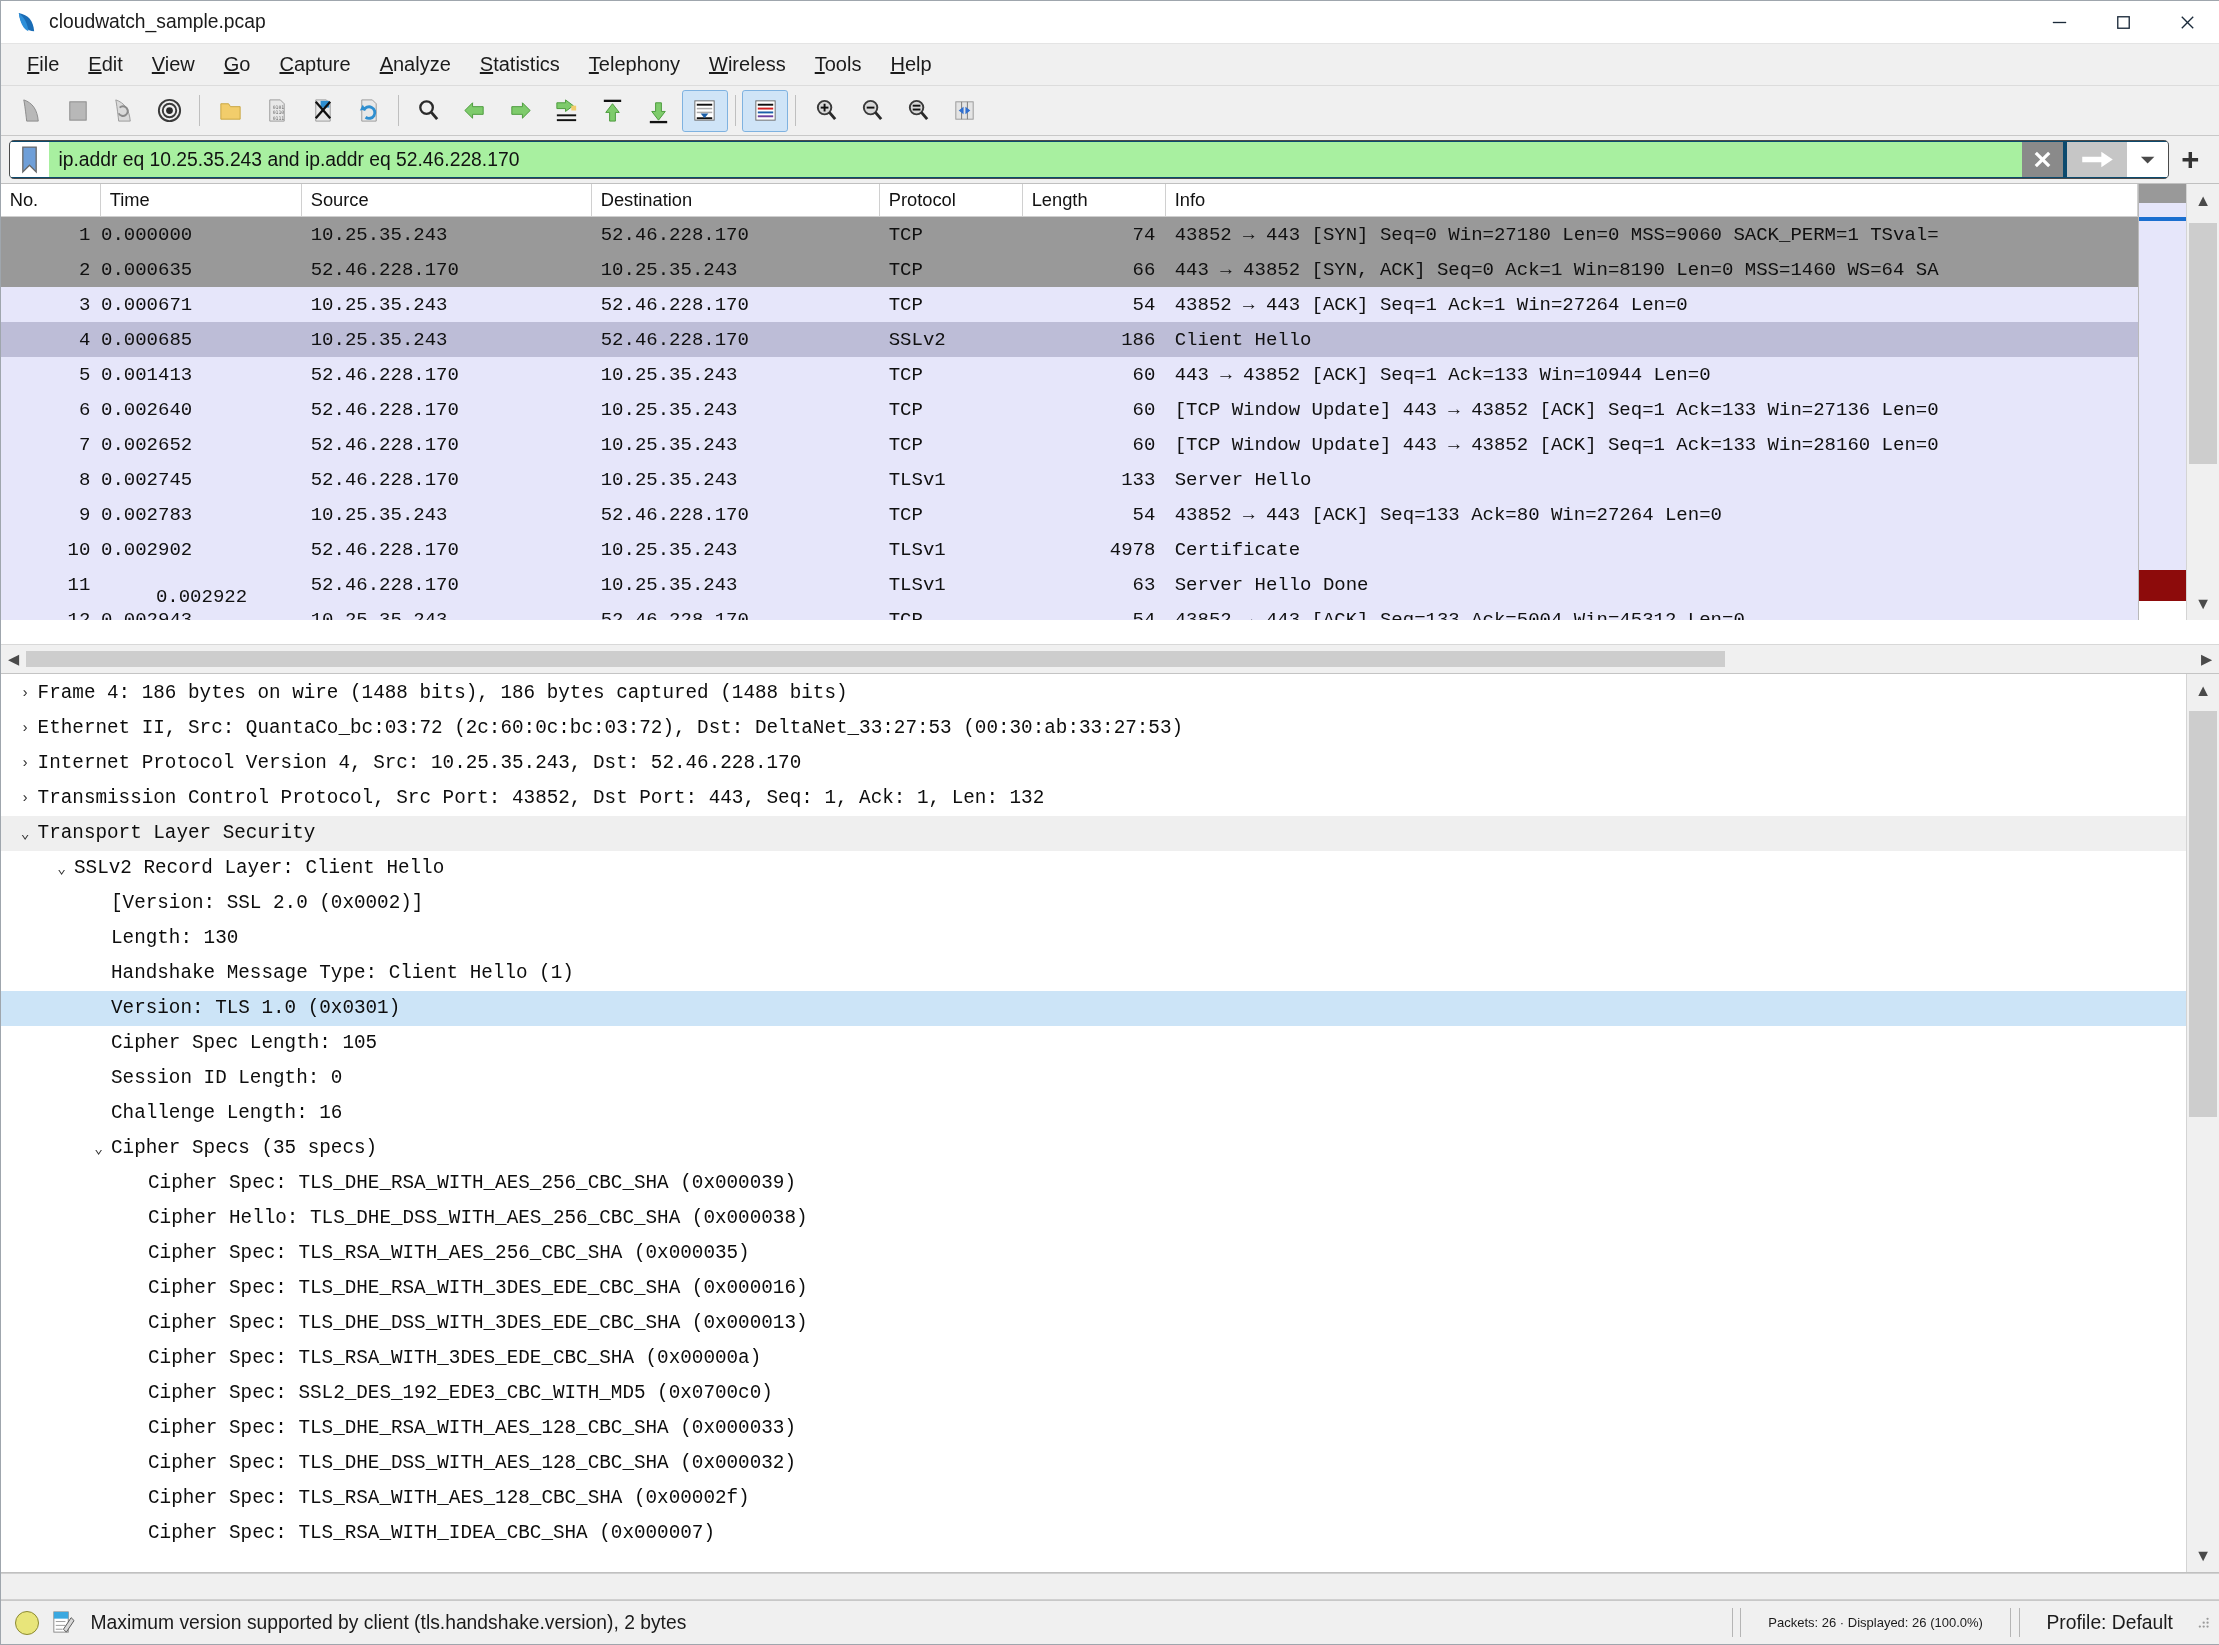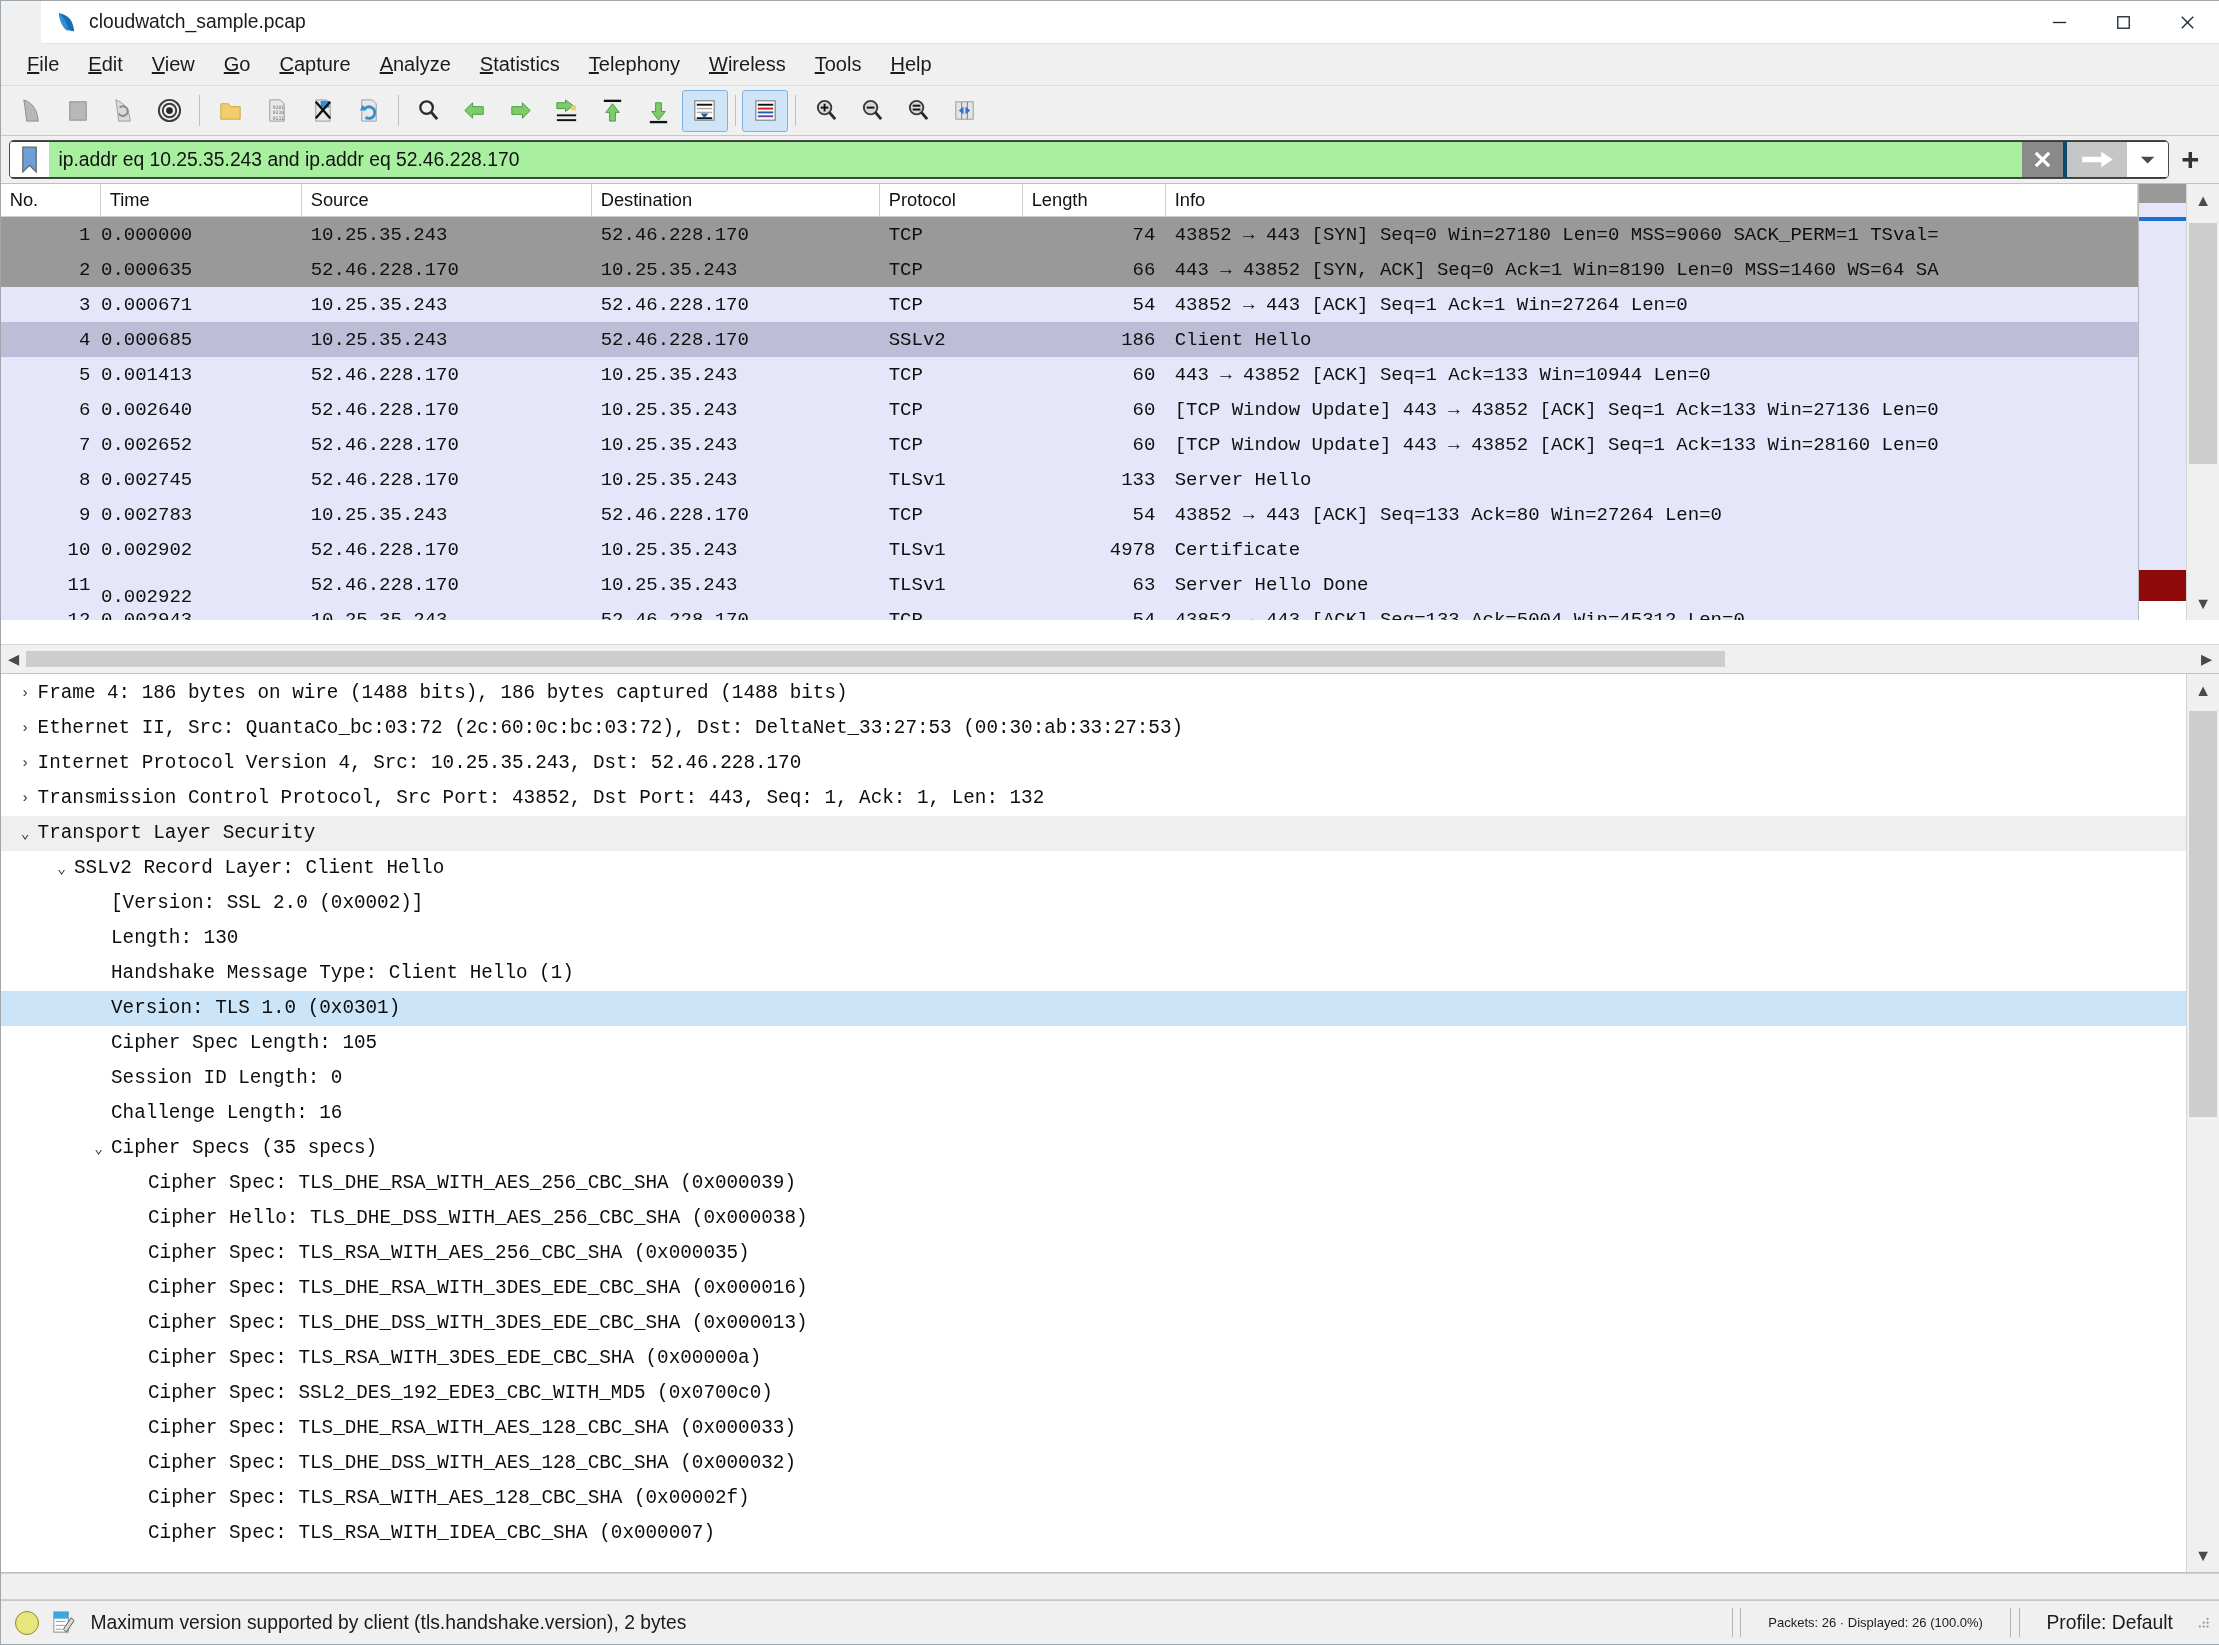--- a/index.html
+++ b/index.html
@@ -15,21 +15,20 @@
     border: 1px solid #9fa6ad;
     background: #f0f0f0;
   }
 
   
   .titlebar {
     height: 43px; min-height: 43px;
     background: #ffffff;
     display: flex; align-items: center;
     border-bottom: 1px solid #e4e4e4;
-    margin-left: 40px;
   }
   .title-left { display: flex; align-items: center; padding-left: 13.5px; flex: 1; }
   .shark-logo { width: 23px; height: 23px; margin-right: 11.6px; }
   .title-text { font-size: 19.3px; color: #1b1b1b; }
   .win-btns { display: flex; height: 43px; }
   .win-btn {
     width: 64px; height: 43px;
     display: flex; align-items: center; justify-content: center;
     color: #1b2a3a;
   }
@@ -564,21 +563,21 @@
               <div class="pc c-no num">10</div>
               <div class="pc c-time" style="padding-left: 0px; text-align: left;">0.002902</div>
               <div class="pc c-src">52.46.228.170</div>
               <div class="pc c-dst">10.25.35.243</div>
               <div class="pc c-proto">TLSv1</div>
               <div class="pc c-len num">4978</div>
               <div class="pc c-info">Certificate</div>
             </div>
             <div class="prow lav">
               <div class="pc c-no num">11</div>
-              <div class="pc c-time" style="padding-left: 0px; text-align: left; margin-top: 25px;">0.002922</div>
+              <div class="pc c-time" style="padding-left: 0px; text-align: center; margin-top: 25px;">0.002922</div>
               <div class="pc c-src">52.46.228.170</div>
               <div class="pc c-dst">10.25.35.243</div>
               <div class="pc c-proto">TLSv1</div>
               <div class="pc c-len num">63</div>
               <div class="pc c-info">Server Hello Done</div>
             </div>
             <div class="prow lav">
               <div class="pc c-no num">12</div>
               <div class="pc c-time" style="padding-left: 0px; text-align: left;">0.002943</div>
               <div class="pc c-src">10.25.35.243</div>

